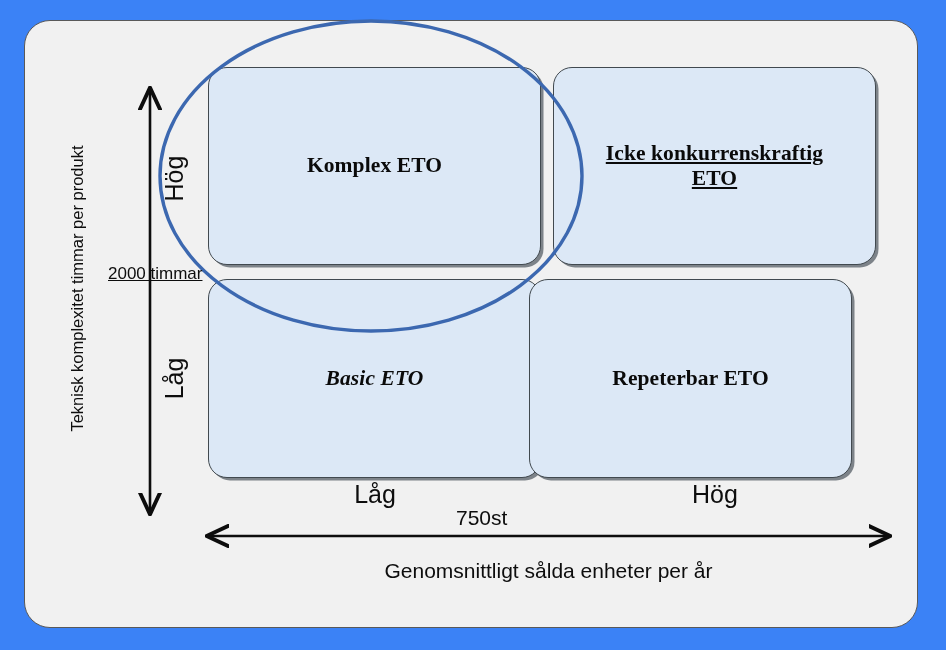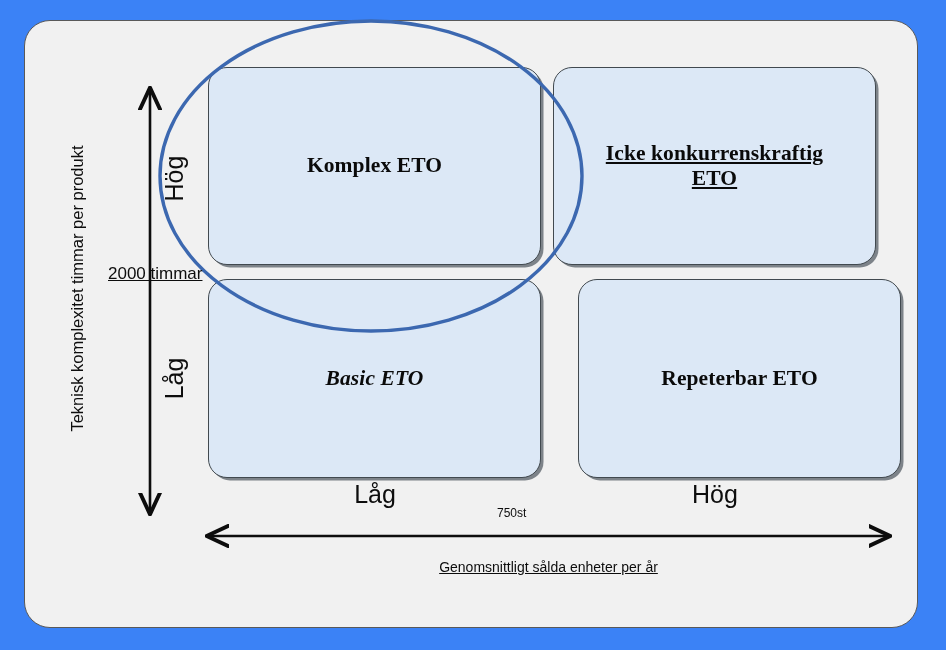--- a/index.html
+++ b/index.html
@@ -47,21 +47,21 @@
     font-weight: bold;
     font-size: 21.5px;
     color: #0A0A0A;
     line-height: 1.18;
     letter-spacing: 0.1px;
     padding: 0 12px;
   }
   #quad-tl { left: 208px; top:  67px; width: 333px; height: 198px; }
   #quad-tr { left: 553px; top:  67px; width: 323px; height: 198px; }
   #quad-bl { left: 208px; top: 279px; width: 333px; height: 199px; font-style: italic; }
-  #quad-br { left: 578px; top: 279px; width: 323px; height: 199px; }
+  #quad-br { left: 529px; top: 279px; width: 323px; height: 199px; }
 
   
   .ellipse-layer {
     position: absolute;
     left: 0; top: 0;
     width: 946px; height: 650px;
     pointer-events: none;
   }
 
   
@@ -114,36 +114,34 @@
     text-align: center;
     white-space: nowrap;
   }
   #tick-lag-x { left: 285px; top: 480px; width: 180px; }
   #tick-hog-x { left: 625px; top: 480px; width: 180px; }
 
   .threshold-x {
     position: absolute;
     left: 456px;
     top: 506px;
-    font-size: 12px;
-    color: #0D0D0D;
-    white-space: nowrap;
-    margin-left: 41px;
+    font-size: 21px;
+    color: #0D0D0D;
+    white-space: nowrap;
   }
 
   .axis-title-x {
     position: absolute;
     left: 207px;
     top: 559px;
     width: 683px;
     text-align: center;
-    font-size: 14px;
-    color: #0D0D0D;
-    white-space: nowrap;
-    text-decoration: underline;
+    font-size: 21px;
+    color: #0D0D0D;
+    white-space: nowrap;
   }
 </style>
 </head>
 <body>
 
 <div id="canvas">
 
   <div class="outer-frame"></div>
 
   <div class="quad" id="quad-tl">

